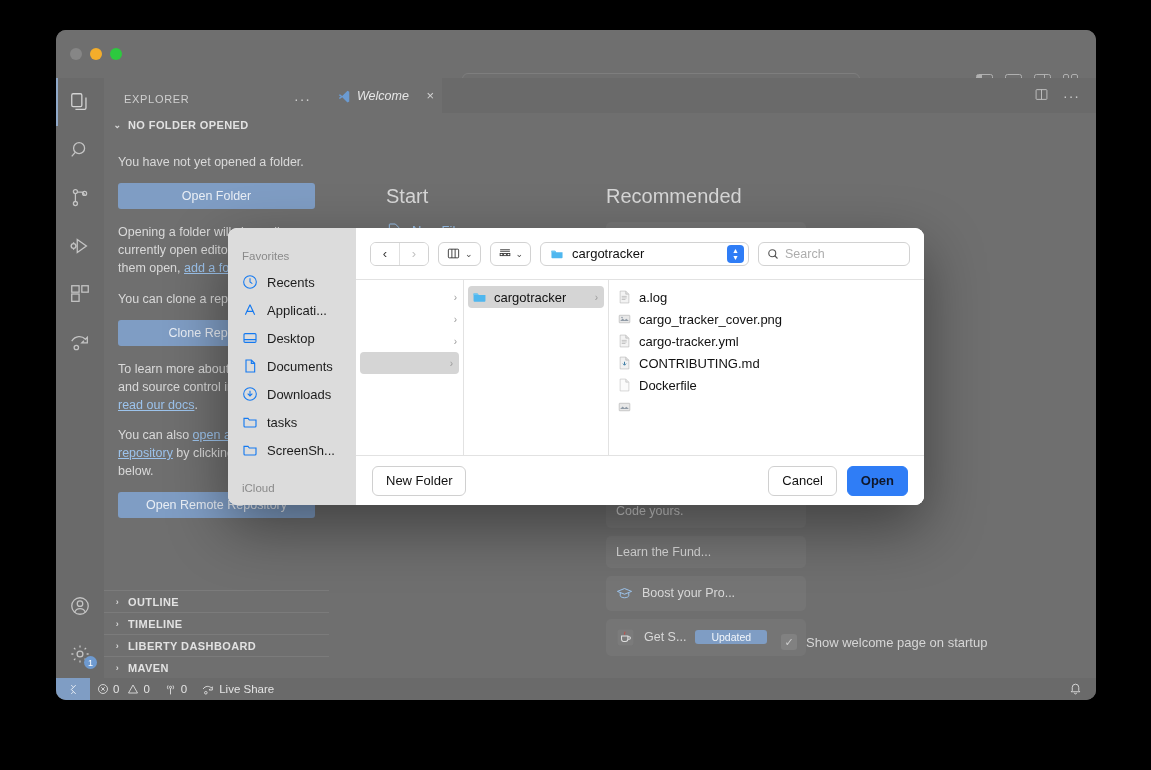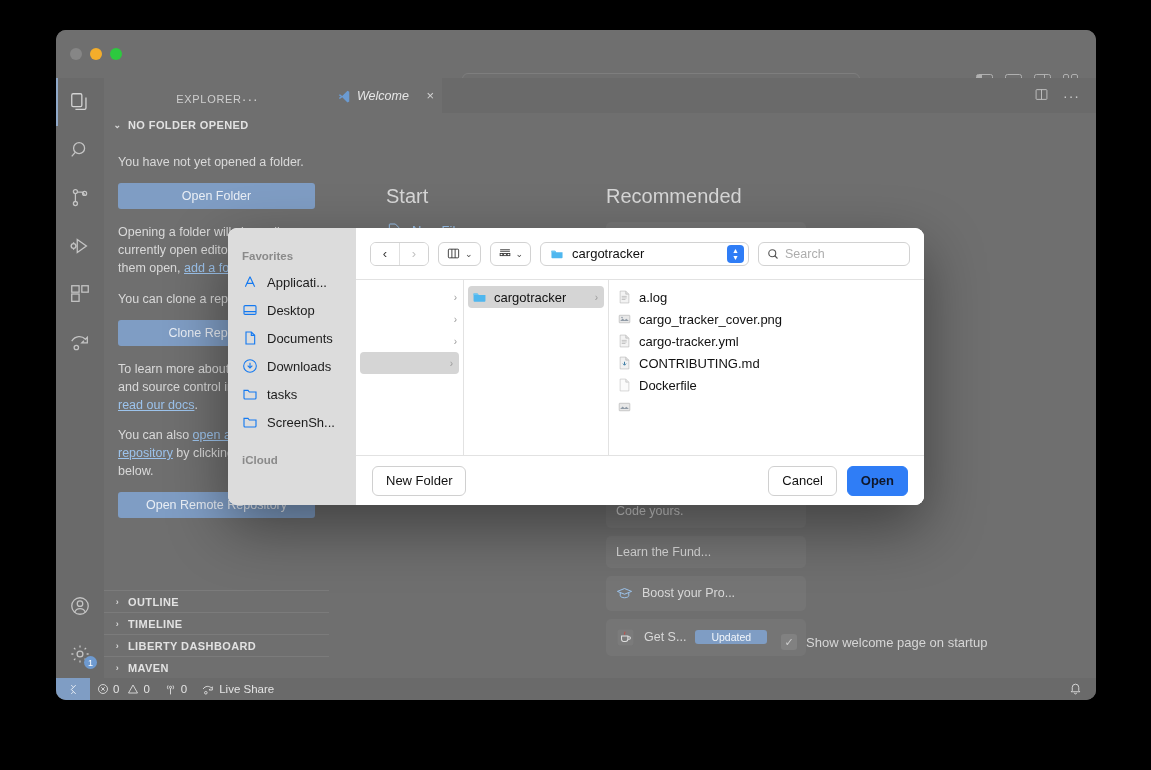--- a/index.html
+++ b/index.html
@@ -102,21 +102,21 @@
   
   #sidebar {
     position: absolute; left: 48px; top: 48px;
     width: 225px; bottom: 22px;
     background: #6f6f6f;
   }
   #sidebar-title {
     padding: 13px 18px 8px 20px;
     font-size: 11px; letter-spacing: .7px;
     color: #cfcfcf;
-    display: flex; align-items: center; justify-content: center;
+    display: flex; align-items: center; justify-content: space-between;
   }
   #sidebar-dots { color:#cfcfcf; font-size:14px; letter-spacing:1px; }
 
   .section-head {
     display:flex; align-items:center; gap:5px;
     padding: 4px 0 4px 8px;
     font-size: 11px; font-weight: bold; letter-spacing:.4px;
     color: #e2e2e2;
   }
   .chev { font-size: 9px; color:#d6d6d6; display:inline-block; width:11px; text-align:center;}
@@ -238,21 +238,21 @@
     display: flex;
   }
   #dlg-sidebar {
     width: 128px;
     background: #dcdcdc;
     padding-top: 18px;
     flex-shrink: 0;
   }
   .dlg-sec-label {
     font-size: 11.5px; color: #8a8a8a;
-    padding: 4px 0 6px 14px; font-weight: 700;
+    padding: 4px 0 6px 14px; font-weight: 400;
   }
   .fav-item {
     display: flex; align-items: center; gap: 9px;
     padding: 0 10px 0 14px; height: 28px;
     font-size: 13px; color: #1c1c1c;
   }
   .fav-ico { width: 16px; height: 16px; flex-shrink:0; display:block; }
 
   #dlg-main { flex: 1; display: flex; flex-direction: column; background: #fff; position: relative; }
 
@@ -607,20 +607,27 @@
     </div>
   </div>
 </div>
 
 <div id="open-dialog">
 
   <div id="dlg-sidebar">
     <div class="dlg-sec-label">Favorites</div>
 
     <div class="fav-item">
+      <svg class="fav-ico" viewBox="0 0 24 24" fill="none" stroke="#1479f0" stroke-width="1.6">
+          <circle cx="12" cy="12" r="9.5"></circle>
+          <path d="M12 6.5V12l3.5 2.5"></path>
+        </svg>
+      <span>Recents</span>
+    </div>
+    <div class="fav-item">
       <svg class="fav-ico" viewBox="0 0 24 24" fill="none" stroke="#1479f0" stroke-width="1.7">
           <path d="M12 4 5 19M12 4l7 15M6.5 14h11"></path>
         </svg>
       <span>Applicati...</span>
     </div>
     <div class="fav-item">
       <svg class="fav-ico" viewBox="0 0 24 24" fill="none" stroke="#1479f0" stroke-width="1.7">
           <rect x="3" y="5.5" width="18" height="13" rx="1.6"></rect>
           <path d="M3 14.5h18"></path>
         </svg>

